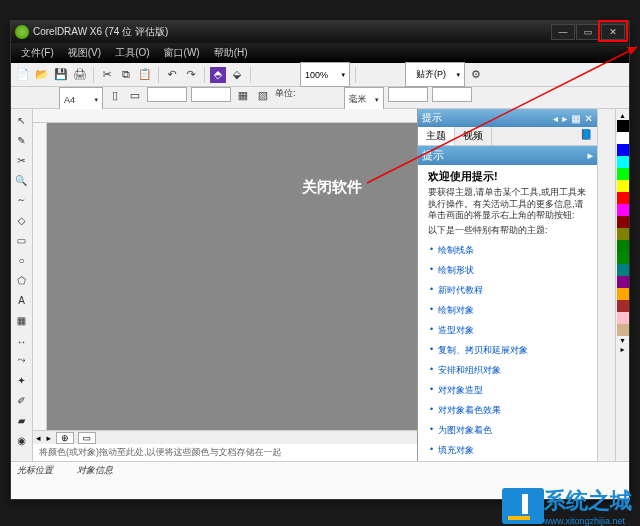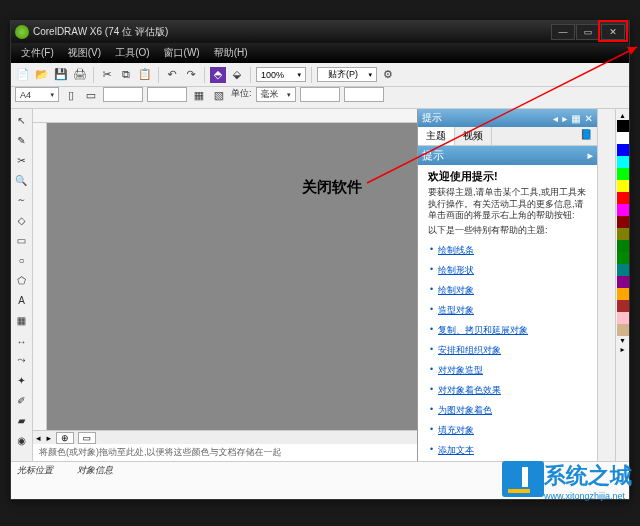--- a/index.html
+++ b/index.html
@@ -9,59 +9,59 @@
   .titlebar .logo { width: 14px; height: 14px; background: radial-gradient(#8c4,#490); border-radius: 50%; margin-right: 4px; }
   .titlebar .spacer { flex: 1; }
   .win-btn { width: 24px; height: 16px; background: #222; margin-left: 1px; display: flex; align-items: center; justify-content: center; color: #ccc; font-size: 9px; border: 1px solid #444; }
   .win-btn.close { }
   .menubar { height: 20px; background: linear-gradient(#222,#000); display: flex; align-items: center; padding: 0 4px; gap: 2px; font-size: 10px; color: #ccc; }
   .menubar span { padding: 2px 6px; }
   .toolbar { height: 24px; background: #f0f0f0; border-bottom: 1px solid #ccc; display: flex; align-items: center; gap: 3px; padding: 0 4px; font-size: 10px; }
   .tb-icon { width: 16px; height: 16px; display: flex; align-items: center; justify-content: center; font-size: 11px; color: #444; }
   .tb-sep { width: 1px; height: 16px; background: #ccc; margin: 0 2px; }
   .propbar { height: 22px; background: #f0f0f0; border-bottom: 1px solid #ccc; display: flex; align-items: flex-start; gap: 4px; padding: 0 4px; font-size: 9px; color: #333; }
-  .combo { background: #fff; border: 1px solid #aaa; padding: 1px 4px; font-size: 9px; display: flex; align-items: center; min-width: 30px; height: 15px; }
+  .combo { background: #fff; border: 1px solid #aaa; padding: 1px 4px; font-size: 9px; display: flex; align-items: center; min-width: 30px; height: 25px; margin-left: 44px; }
   .combo .arr { margin-left: auto; font-size: 7px; }
   .spin { width: 40px; height: 15px; background: #fff; border: 1px solid #aaa; font-size: 9px; padding: 0 2px; display: flex; align-items: center; }
   .label { font-size: 9px; color: #333; }
   .main { display: flex; height: calc(100% - 22px - 20px - 24px - 22px - 38px); }
   .tools-left { width: 22px; background: #f0f0f0; border-right: 1px solid #ccc; display: flex; flex-direction: column; align-items: center; gap: 2px; padding: 2px 0; }
   .tool { width: 18px; height: 18px; display: flex; align-items: center; justify-content: center; font-size: 10px; color: #333; }
   .ruler-h { height: 14px; background: #f5f5f5; border-bottom: 1px solid #ccc; }
   .ruler-v { width: 14px; background: #f5f5f5; border-right: 1px solid #ccc; }
   .canvas-wrap { flex: 1; display: flex; flex-direction: column; }
   .canvas-body { flex: 1; display: flex; }
   .canvas { flex: 1; background: #888; position: relative; }
-  .annot-text { position: absolute; top: 55px; left: 255px; color: #000000; font-size: 15px; font-weight: bold; }
+  .annot-text { position: absolute; top: 55px; left: 255px; color: #ffffff; font-size: 15px; font-weight: bold; }
   .annot-arrow { position: absolute; top: -80px; left: 300px; pointer-events: none; }
   .right-stack { width: 18px; display: flex; flex-direction: column; background: #f0f0f0; border-left: 1px solid #ccc; }
   .palette { display: flex; flex-direction: column; width: 12px; gap: 0; }
   .sw { width: 12px; height: 12px; }
   .hints { width: 180px; background: #fff; border-left: 1px solid #999; display: flex; flex-direction: column; font-size: 10px; }
   .hints-header { background: linear-gradient(#7bb8e0,#4a8cc0); color: #fff; padding: 2px 4px; display: flex; align-items: center; gap: 6px; height: 18px; }
   .hints-header .hx { margin-left: auto; display: flex; gap: 4px; }
   .hints-tabs { display: flex; background: #eee; border-bottom: 1px solid #ccc; }
   .hints-tab { padding: 2px 8px; font-size: 10px; border-right: 1px solid #ccc; }
   .hints-tab.active { background: #fff; }
   .hints-title { background: linear-gradient(#6ab0dd,#4a8cc0); color: #fff; padding: 2px 4px; font-size: 11px; display: flex; align-items: center; }
   .hints-body { flex: 1; padding: 4px 10px; overflow: hidden; background: #fff; }
   .hints-body b { font-size: 11px; }
   .hints-body p { font-size: 9px; color: #333; margin: 3px 0; line-height: 1.3; }
   .hints-links { margin-top: 4px; }
-  .hints-links a { display: block; color: #05c; font-size: 9px; text-decoration: underline; margin: 7px 0; padding-left: 10px; position: relative; }
+  .hints-links a { display: block; color: #05c; font-size: 9px; margin: 7px 0; padding-left: 10px; position: relative; }
   .hints-links a::before { content: "•"; position: absolute; left: 2px; }
   .hints-graphic { margin: 6px 0; width: 56px; height: 50px; background: linear-gradient(#fde9a0,#f7c94a); border: 1px solid #e6b23a; display: flex; align-items: center; justify-content: center; position: relative; }
   .hints-cursor { position: absolute; left: 8px; top: 6px; font-size: 22px; color: #222; }
   .hints-q { position: absolute; right: 4px; bottom: 2px; font-size: 26px; color: #f5f0dc; font-weight: bold; }
   .scroll-h { height: 14px; background: #eee; border-top: 1px solid #ccc; display: flex; align-items: center; font-size: 9px; }
   .page-tab { background: #fff; border: 1px solid #aaa; padding: 0 4px; margin: 0 2px; }
   .statusbar { height: 38px; background: #fafafa; border-top: 1px solid #ccc; display: flex; flex-direction: column; font-size: 9px; color: #333; }
   .status-hint { font-size: 9px; color: #666; padding: 2px 6px; }
   .status-row { display: flex; gap: 24px; padding: 2px 6px; font-style: italic; }
-  .watermark { position: absolute; right: 8px; bottom: 25px; display: flex; }
+  .watermark { position: absolute; right: 8px; bottom: 0; display: flex; align-items: center; }
   .wm-logo { width: 42px; height: 36px; background: #1a8ad6; border-radius: 3px; position: relative; }
   .wm-logo::after { content: ""; position: absolute; bottom: 4px; left: 6px; width: 22px; height: 4px; background: #fb0; }
   .wm-logo::before { content: ""; position: absolute; top: 6px; left: 20px; width: 6px; height: 20px; background: #fff; }
   .wm-text { font-size: 22px; font-weight: bold; color: #1a8ad6; }
   .red-box { position: absolute; border: 2px solid #f00; pointer-events: none; }
   .red-box.close-box { top: 20px; right: 12px; width: 30px; height: 22px; }
 </style>
 </head>
 <body>
 
@@ -200,20 +200,21 @@
         <span>提示</span>
         <span style="margin-left:auto;">▸</span>
       </div>
       <div class="hints-body">
         <b>欢迎使用提示!</b>
         <p>要获得主题,请单击某个工具,或用工具来执行操作。有关活动工具的更多信息,请单击画面的将显示右上角的帮助按钮:</p>
         <p>以下是一些特别有帮助的主题:</p>
         <div class="hints-links" id="hints-links">
             <a>绘制线条</a>
             <a>绘制形状</a>
+            <a>新时代教程</a>
             <a>绘制对象</a>
             <a>造型对象</a>
             <a>复制、拷贝和延展对象</a>
             <a>安排和组织对象</a>
             <a>对对象造型</a>
             <a>对对象着色效果</a>
             <a>为图对象着色</a>
             <a>填充对象</a>
             <a>添加文本</a>
             <a>新增帮助</a>

